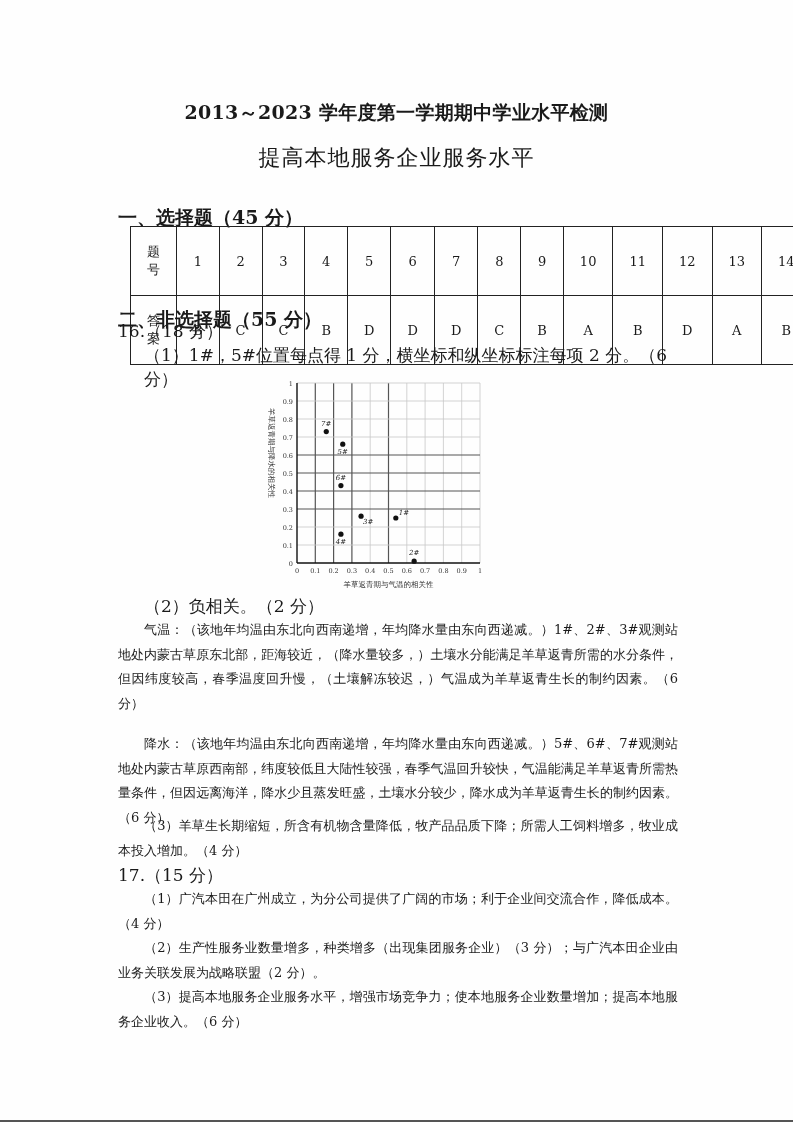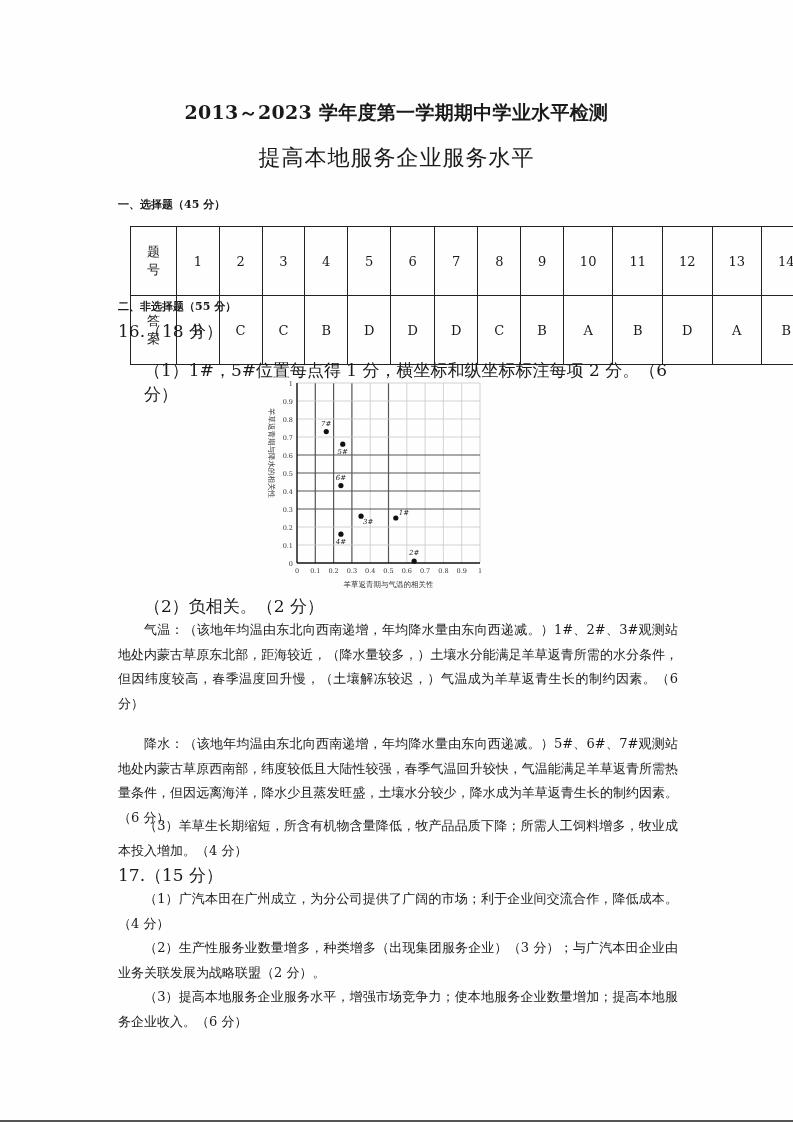--- a/index.html
+++ b/index.html
@@ -2,21 +2,21 @@
 <html><head>
 <meta charset="utf-8">
 <style>
   html, body { margin: 0; padding: 0; background: #fefefe; }
   body { width: 793px; height: 1122px; position: relative; overflow: hidden;
          font-family: "DejaVu Serif", "Liberation Serif", serif; color: #1a1a1a; }
   .title1 { position: absolute; top: 100px; left: 0; width: 793px; text-align: center;
             font-size: 19px; font-weight: bold; letter-spacing: 0.3px; }
   .title2 { position: absolute; top: 143px; left: 0; width: 793px; text-align: center;
             font-size: 22px; font-weight: normal; letter-spacing: 1px; }
-  .sec { position: absolute; left: 118px; font-size: 11px; font-weight: bold; }
+  .sec { position: absolute; left: 118px; font-size: 19px; font-weight: bold; margin-top: 8px; }
   table.ans { position: absolute; left: 130px; top: 226px; border-collapse: collapse;
               font-size: 13px; }
   table.ans td { border: 1px solid #222; height: 26px; text-align: center; padding: 16px;
                  width: 28px; margin-top: 36px; }
   table.ans td.h { width: 46px; }
   .line { position: absolute; left: 118px; width: 560px; font-size: 17px; line-height: 24px; }
   .para { position: absolute; left: 118px; width: 560px; font-size: 13px; line-height: 24.5px;
           text-indent: 2em; text-align: justify; }
   .indent { padding-left: 26px; }
   .chart { position: absolute; left: 250px; top: 375px; width: 240px; height: 215px; }
@@ -67,21 +67,21 @@
         <td>A</td>
         <td>B</td>
         <td>A</td>
       </tr>
 </tbody>
   </table>
 
 <div class="sec" style="top:299px;">二、非选择题（55 分）</div>
 
 <div class="line" style="top:319px;">16.（18 分）</div>
-<div class="line indent" style="top:358px;">（1）1#，5#位置每点得 1 分，横坐标和纵坐标标注每项 2 分。（6 分）</div>
+<div class="line indent" style="top:343px;">（1）1#，5#位置每点得 1 分，横坐标和纵坐标标注每项 2 分。（6 分）</div>
 
 <div class="chart">
   <svg id="chart-svg" width="240" height="215" viewBox="0 0 240 215">
       <line x1="65.3" x2="65.3" y1="8" y2="188" stroke="#555" stroke-width="1.2"></line>
       <line x1="83.6" x2="83.6" y1="8" y2="188" stroke="#555" stroke-width="1.2"></line>
       <line x1="101.9" x2="101.9" y1="8" y2="188" stroke="#555" stroke-width="1.2"></line>
       <line x1="120.2" x2="120.2" y1="8" y2="188" stroke="#c8c8c8" stroke-width="0.8"></line>
       <line x1="138.5" x2="138.5" y1="8" y2="188" stroke="#555" stroke-width="1.2"></line>
       <line x1="156.8" x2="156.8" y1="8" y2="188" stroke="#c8c8c8" stroke-width="0.8"></line>
       <line x1="175.1" x2="175.1" y1="8" y2="188" stroke="#c8c8c8" stroke-width="0.8"></line>

